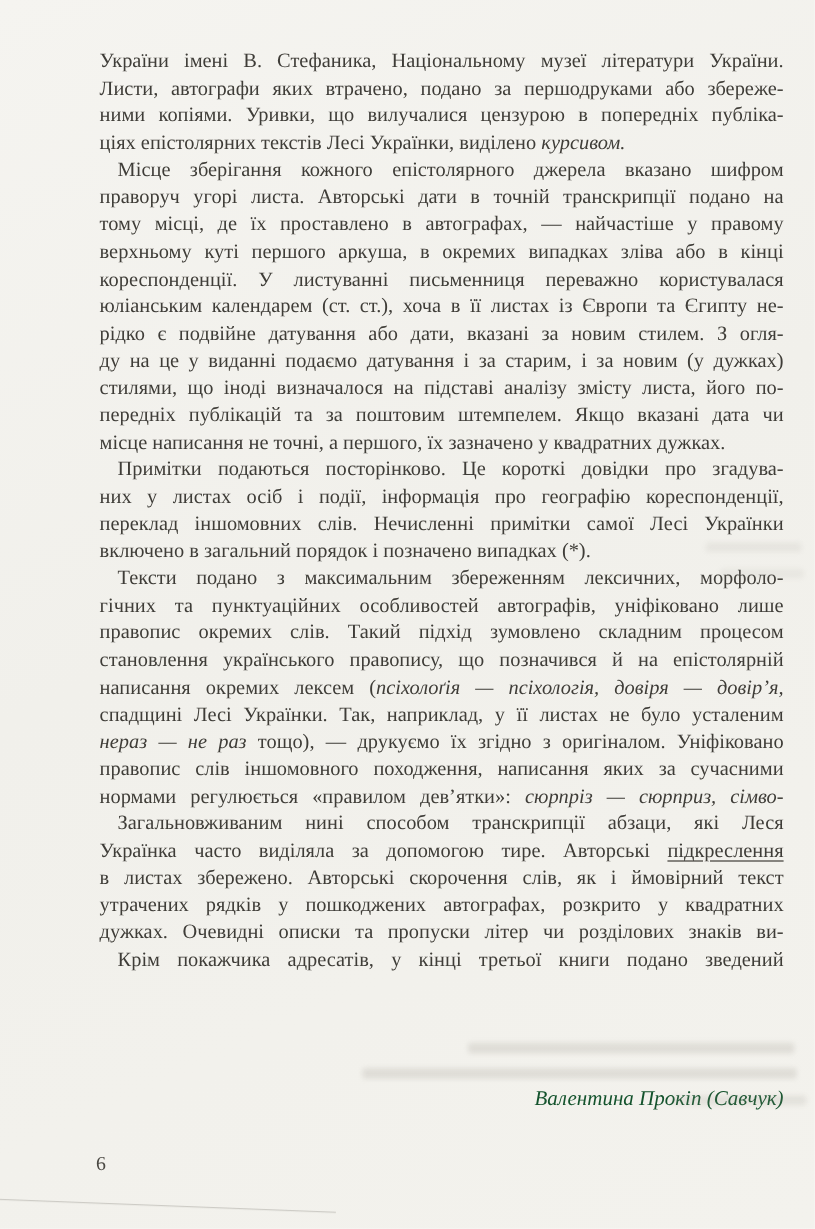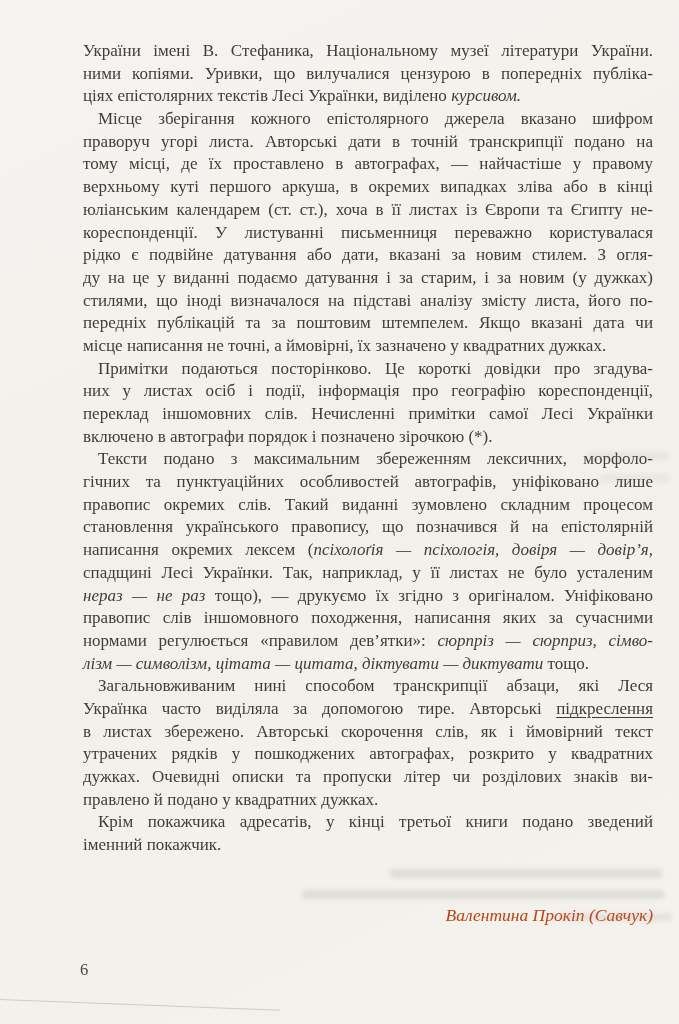--- a/index.html
+++ b/index.html
@@ -45,21 +45,21 @@
     text-decoration-thickness: 1px;
   }
   .signature {
     position: absolute;
     left: 83px;
     top: 905px;
     width: 570px;
     text-align: right;
     font-style: italic;
     font-size: 17.5px;
-    color: #c2410c;
+    color: #14532d;
   }
   .page-number {
     position: absolute;
     left: 80px;
     top: 960px;
     font-size: 16.5px;
     color: #4a4843;
   }
   
   .ghost {
@@ -83,65 +83,63 @@
     transform: rotate(2.2deg);
     filter: blur(0.6px);
   }
 </style>
 </head>
 <body>
 
 <div class="page-text" id="page-text">
     <div class="para">
       <div class="line"><span class="r">України імені В. Стефаника, Національному музеї літератури України.</span></div>
+      <div class="line"><span class="r">Листи, автографи яких втрачено, подано за першодруками або збереже-</span></div>
       <div class="line"><span class="r">ними копіями. Уривки, що вилучалися цензурою в попередніх публіка-</span></div>
       <div class="line last"><span class="r">ціях епістолярних текстів Лесі Українки, виділено </span><span class="i">курсивом.</span></div>
     </div>
     <div class="para">
       <div class="line indent"><span class="r">Місце зберігання кожного епістолярного джерела вказано шифром</span></div>
       <div class="line"><span class="r">праворуч угорі листа. Авторські дати в точній транскрипції подано на</span></div>
       <div class="line"><span class="r">тому місці, де їх проставлено в автографах, — найчастіше у правому</span></div>
       <div class="line"><span class="r">верхньому куті першого аркуша, в окремих випадках зліва або в кінці</span></div>
+      <div class="line"><span class="r">кореспонденції. У листуванні письменниця переважно користувалася</span></div>
       <div class="line"><span class="r">юліанським календарем (ст. ст.), хоча в її листах із Європи та Єгипту не-</span></div>
-      <div class="line"><span class="r">кореспонденції. У листуванні письменниця переважно користувалася</span></div>
       <div class="line"><span class="r">рідко є подвійне датування або дати, вказані за новим стилем. З огля-</span></div>
       <div class="line"><span class="r">ду на це у виданні подаємо датування і за старим, і за новим (у дужках)</span></div>
       <div class="line"><span class="r">стилями, що іноді визначалося на підставі аналізу змісту листа, його по-</span></div>
       <div class="line"><span class="r">передніх публікацій та за поштовим штемпелем. Якщо вказані дата чи</span></div>
-      <div class="line last"><span class="r">місце написання не точні, а ймовірні, їх зазначено у квадратних дужках.</span></div>
+      <div class="line last"><span class="r">місце написання не точні, а першого, їх зазначено у квадратних дужках.</span></div>
     </div>
     <div class="para">
       <div class="line indent"><span class="r">Примітки подаються посторінково. Це короткі довідки про згадува-</span></div>
       <div class="line"><span class="r">них у листах осіб і події, інформація про географію кореспонденції,</span></div>
       <div class="line"><span class="r">переклад іншомовних слів. Нечисленні примітки самої Лесі Українки</span></div>
-      <div class="line last"><span class="r">включено в автографи порядок і позначено зірочкою (*).</span></div>
+      <div class="line last"><span class="r">включено в загальний порядок і позначено випадках (*).</span></div>
     </div>
     <div class="para">
       <div class="line indent"><span class="r">Тексти подано з максимальним збереженням лексичних, морфоло-</span></div>
       <div class="line"><span class="r">гічних та пунктуаційних особливостей автографів, уніфіковано лише</span></div>
-      <div class="line"><span class="r">правопис окремих слів. Такий виданні зумовлено складним процесом</span></div>
+      <div class="line"><span class="r">правопис окремих слів. Такий підхід зумовлено складним процесом</span></div>
       <div class="line"><span class="r">становлення українського правопису, що позначився й на епістолярній</span></div>
       <div class="line"><span class="r">написання окремих лексем (</span><span class="i">псіхолоґія — псіхологія, довіря — довір’я,</span></div>
       <div class="line"><span class="r">спадщині Лесі Українки. Так, наприклад, у її листах не було усталеним</span></div>
       <div class="line"><span class="i">нераз — не раз</span><span class="r"> тощо), — друкуємо їх згідно з оригіналом. Уніфіковано</span></div>
       <div class="line"><span class="r">правопис слів іншомовного походження, написання яких за сучасними</span></div>
       <div class="line"><span class="r">нормами регулюється «правилом дев’ятки»: </span><span class="i">сюрпріз — сюрприз, сімво-</span></div>
-      <div class="line last"><span class="i">лізм — символізм, цітата — цитата, діктувати — диктувати</span><span class="r"> тощо.</span></div>
     </div>
     <div class="para">
       <div class="line indent"><span class="r">Загальновживаним нині способом транскрипції абзаци, які Леся</span></div>
       <div class="line"><span class="r">Українка часто виділяла за допомогою тире. Авторські </span><span class="u">підкреслення</span></div>
       <div class="line"><span class="r">в листах збережено. Авторські скорочення слів, як і ймовірний текст</span></div>
       <div class="line"><span class="r">утрачених рядків у пошкоджених автографах, розкрито у квадратних</span></div>
       <div class="line"><span class="r">дужках. Очевидні описки та пропуски літер чи розділових знаків ви-</span></div>
-      <div class="line last"><span class="r">правлено й подано у квадратних дужках.</span></div>
     </div>
     <div class="para">
       <div class="line indent"><span class="r">Крім покажчика адресатів, у кінці третьої книги подано зведений</span></div>
-      <div class="line last"><span class="r">іменний покажчик.</span></div>
     </div>
   </div>
 
 <div class="signature">Валентина Прокіп (Савчук)</div>
 
 <div class="page-number">6</div>
 
 <div class="ghost g1"></div>
 <div class="ghost g2"></div>
 <div class="ghost g3"></div>

